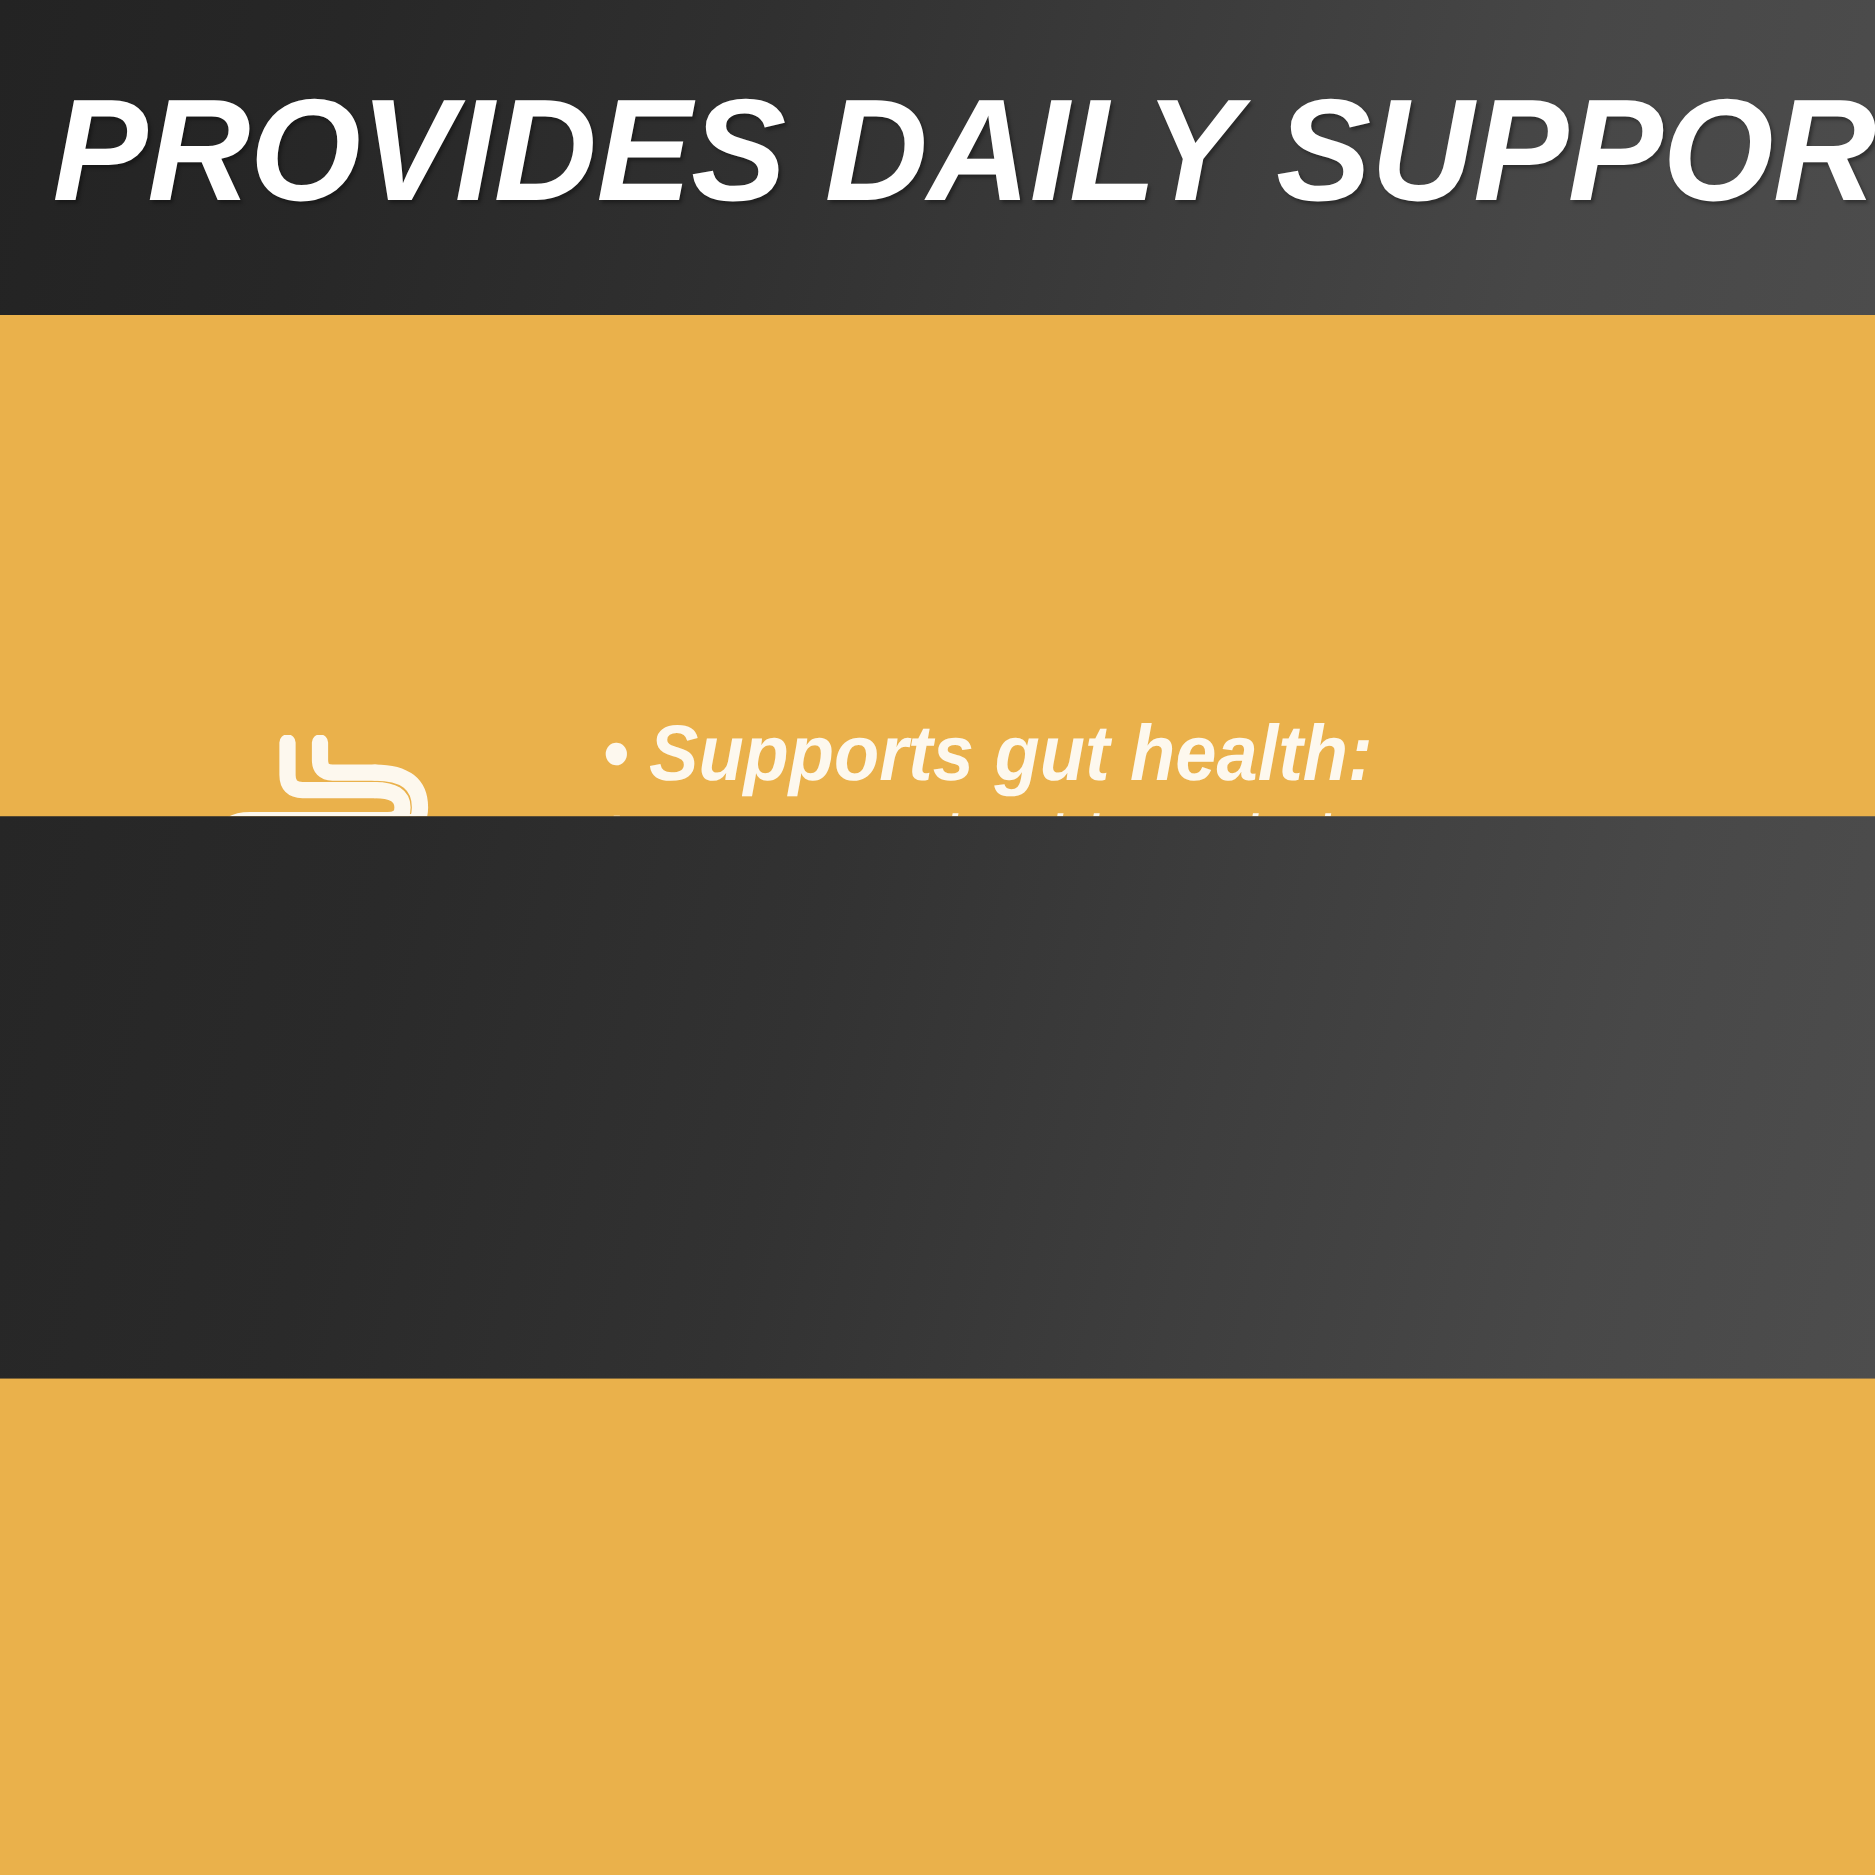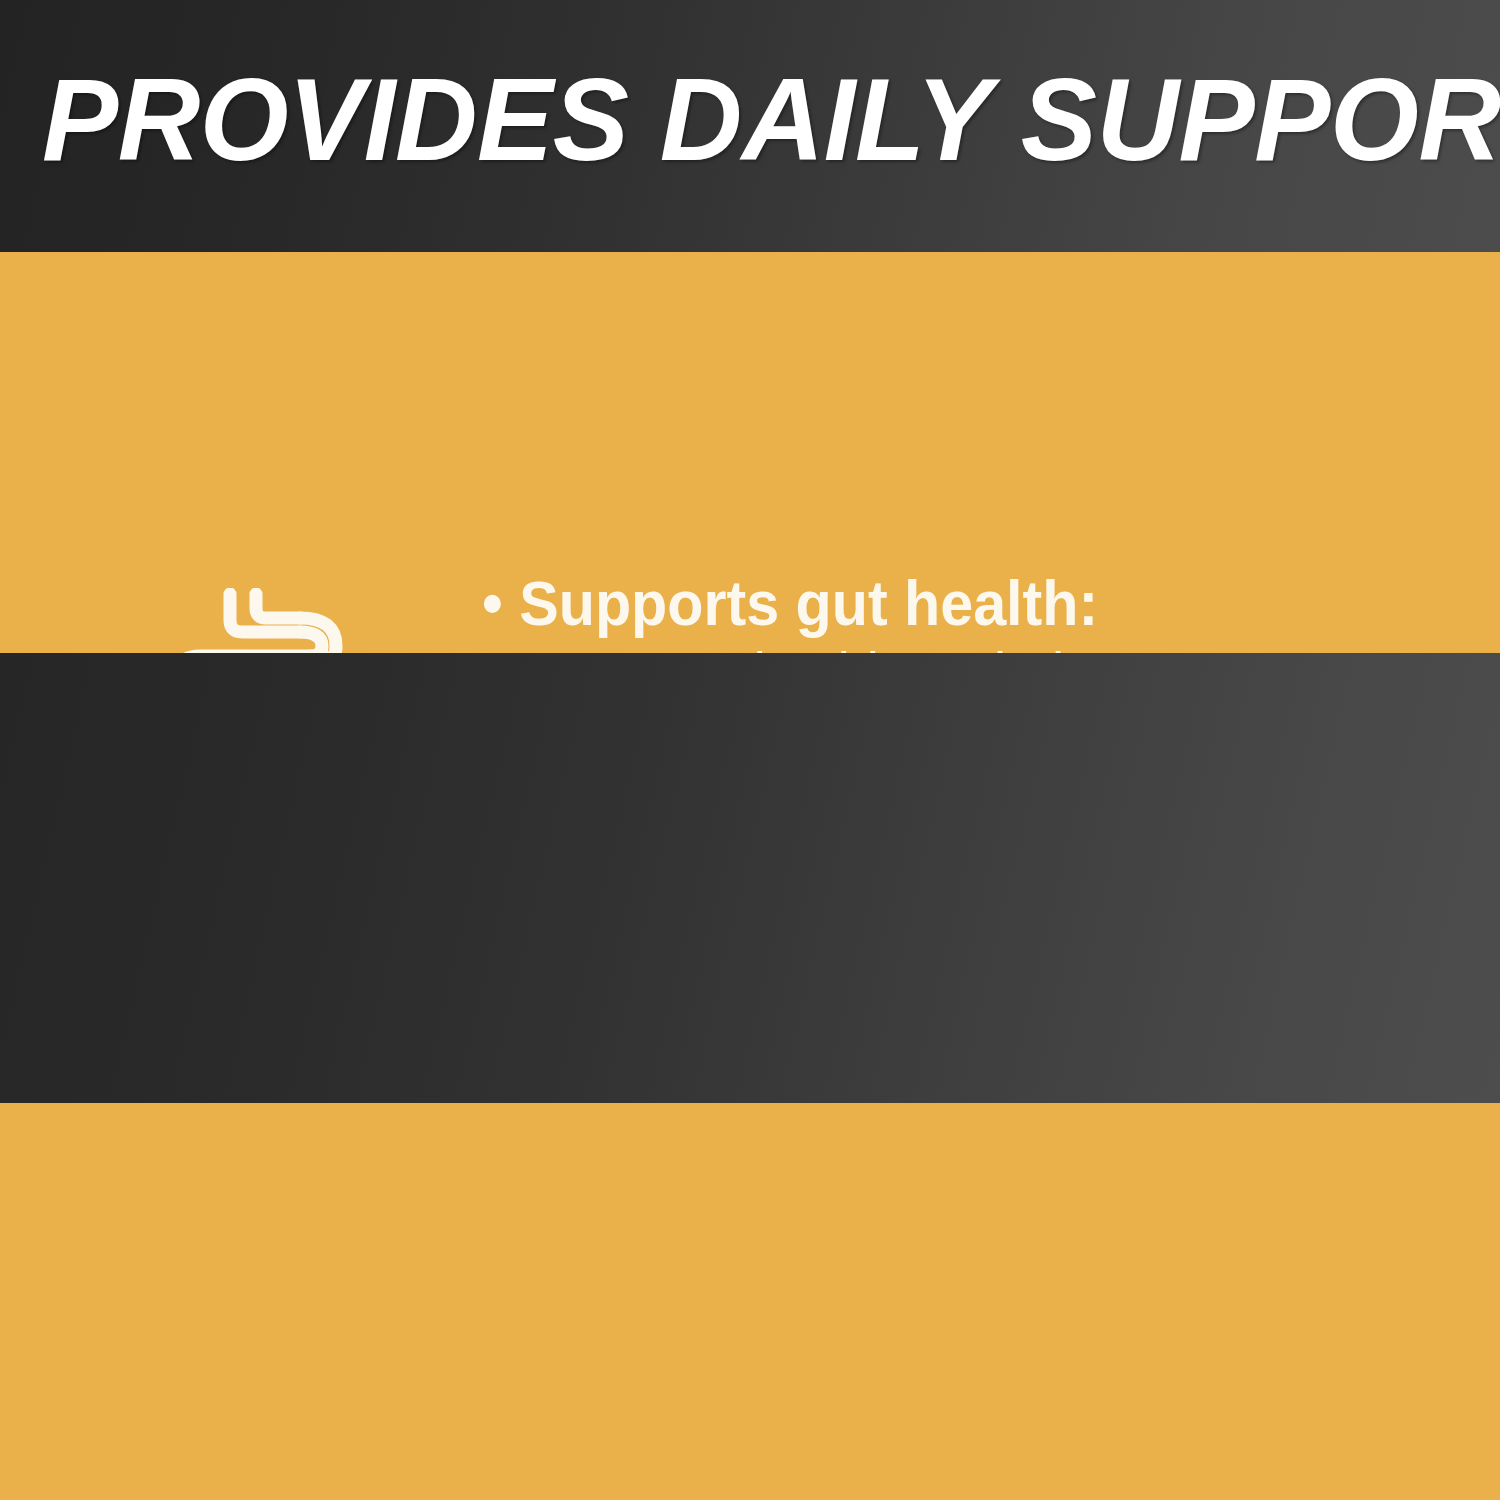--- a/index.html
+++ b/index.html
@@ -102,21 +102,21 @@
     line-height: 65px;
     white-space: nowrap;
     transform: scaleX(0.93);
     transform-origin: left center;
   }
 
   .on-yellow .heading,
   .on-yellow .body-line { color: #fdf8ee; }
 
   
-  #block-1 { left: 482px; top: 315px; }
+  #block-1 { left: 482px; top: 315px; font-style: italic; }
 
   #icon-1 { left: 160px; top: 336px; }
 </style>
 </head>
 <body>
 
 <div id="poster">
 
   <div class="header">
     <div class="header-title">PROVIDES DAILY SUPPORT</div>

